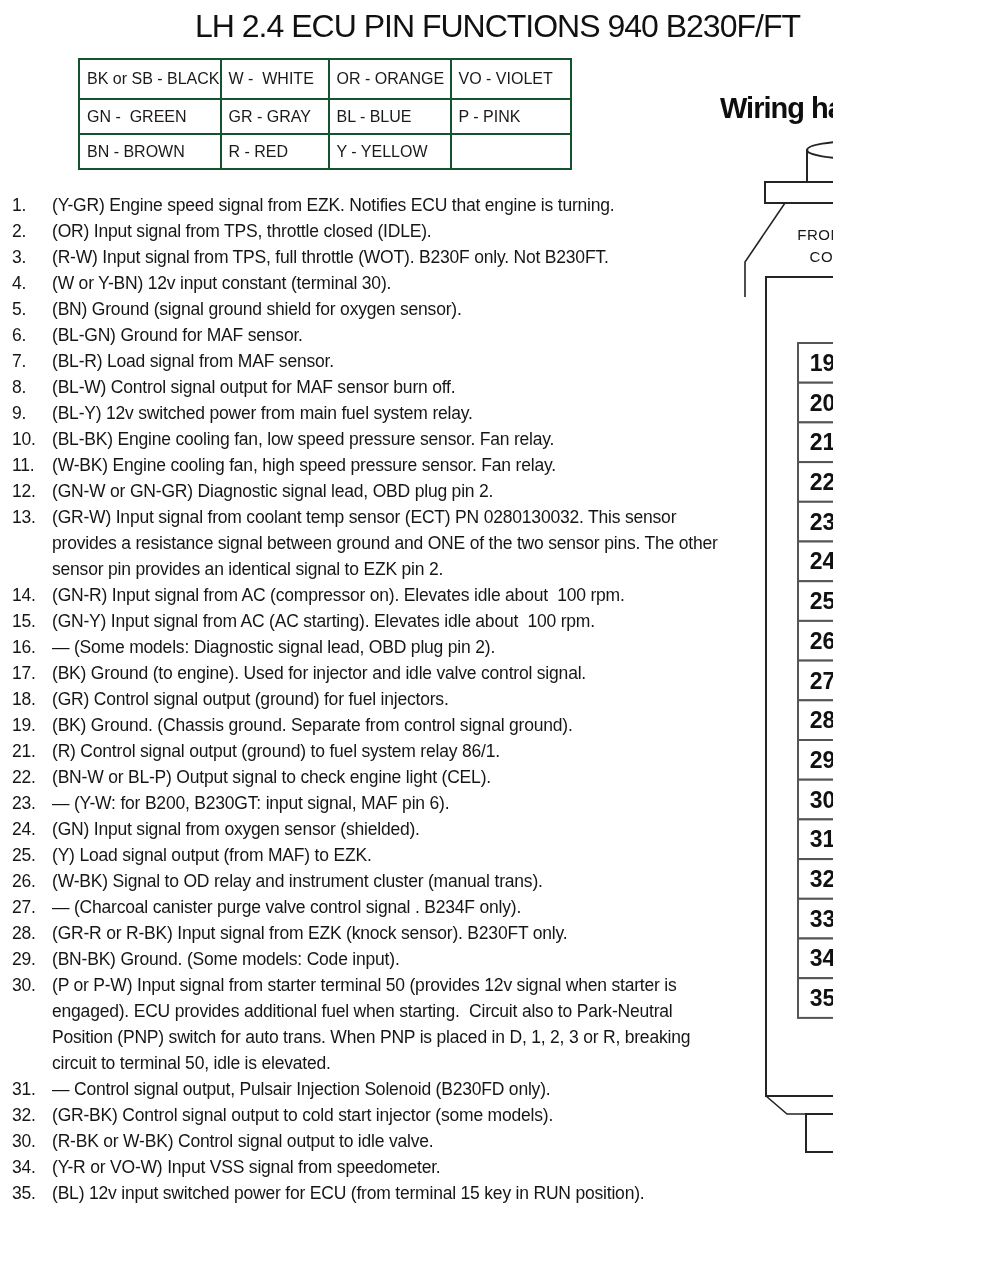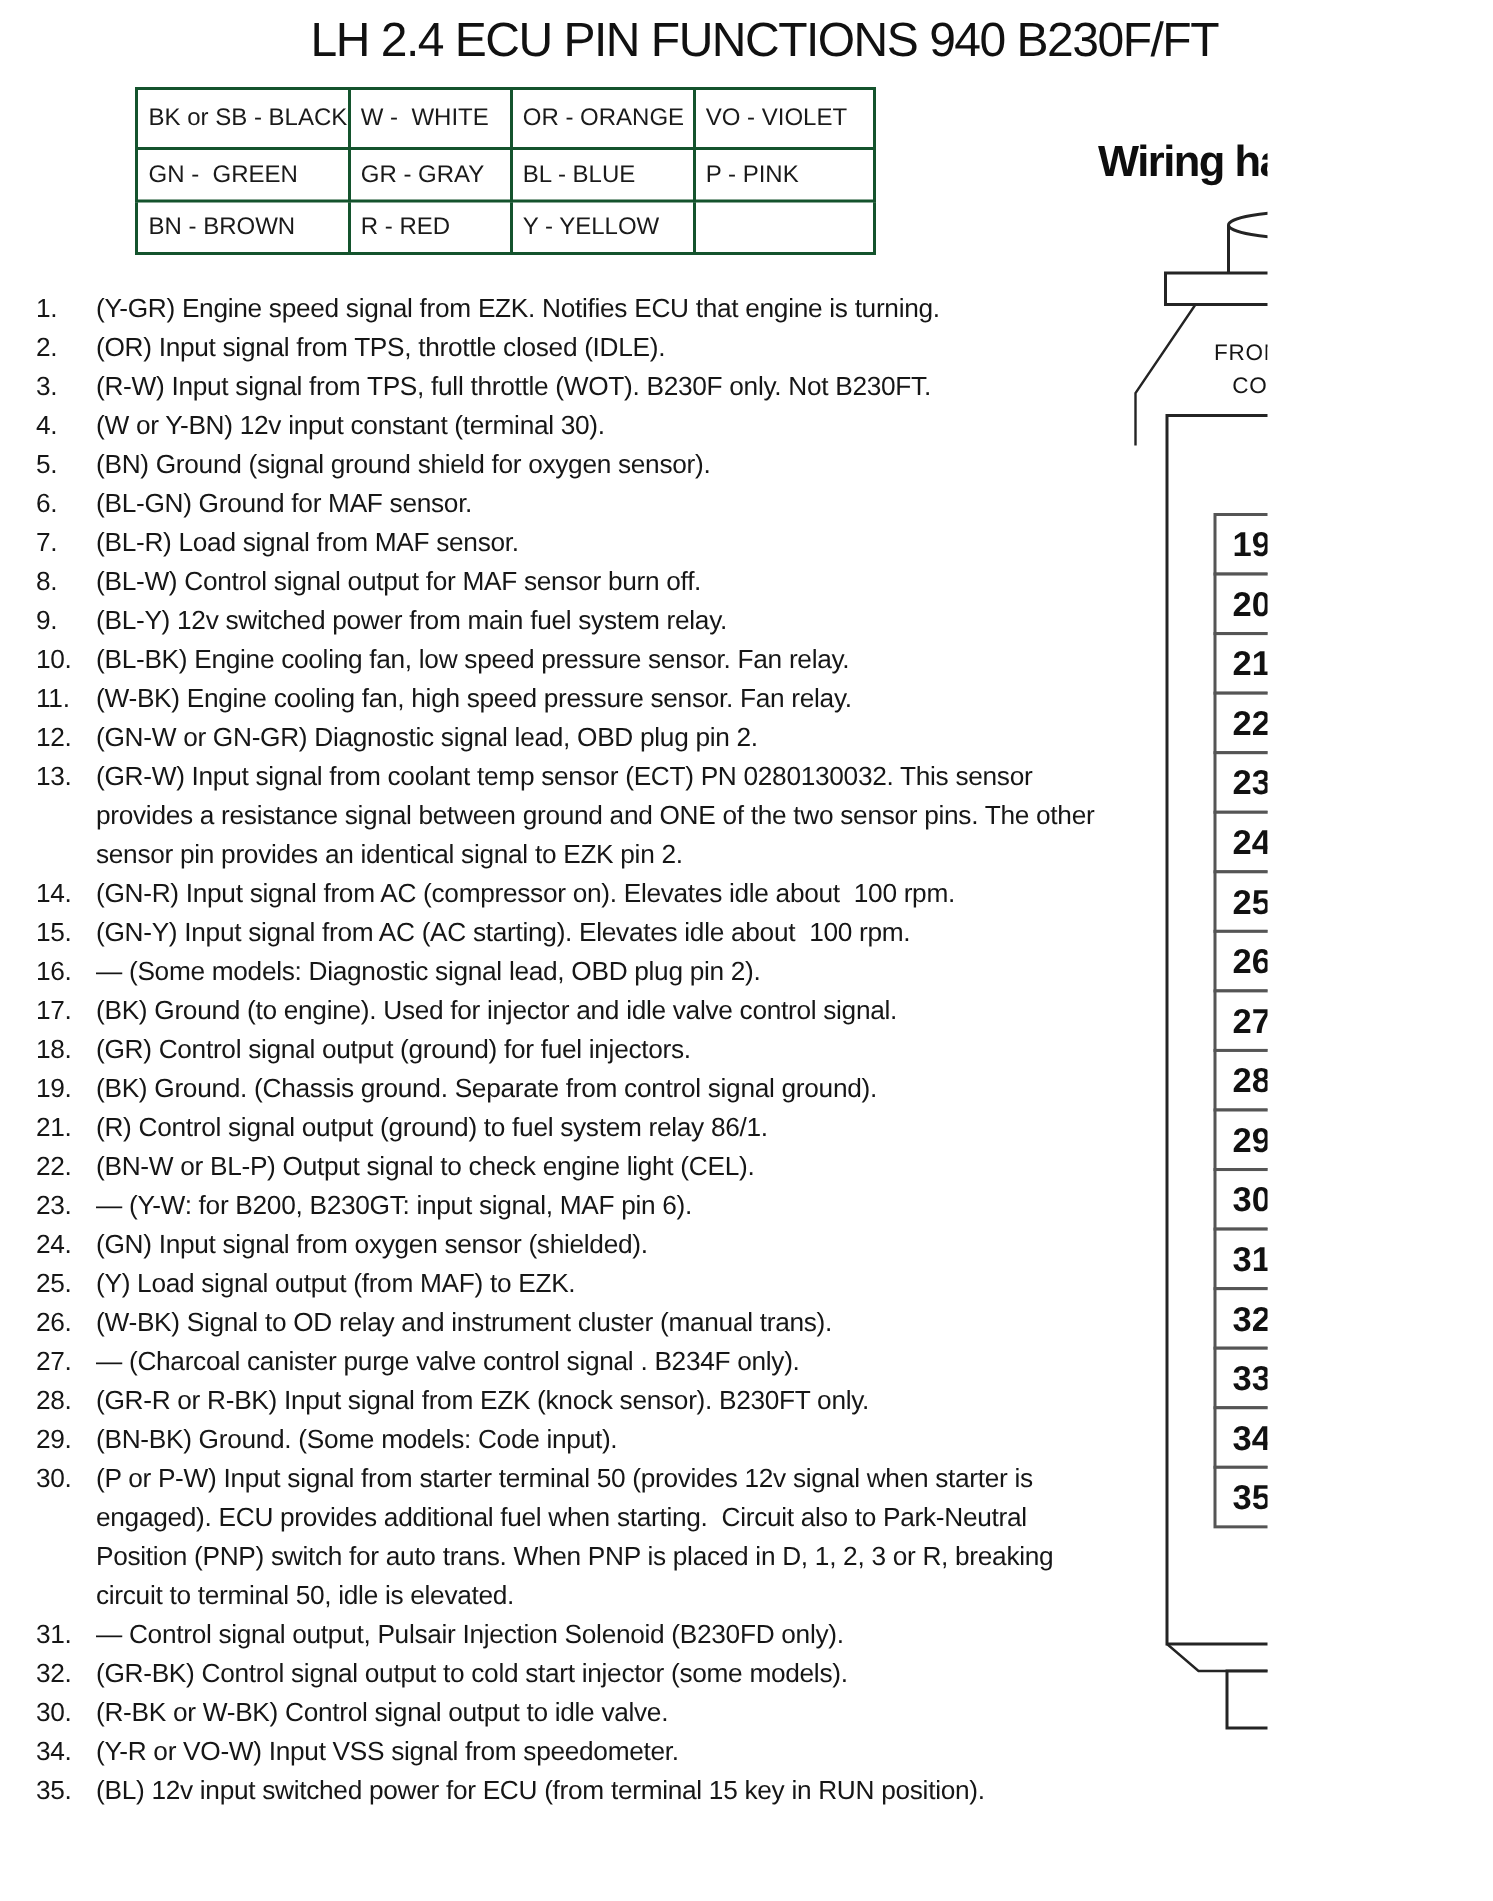--- a/index.html
+++ b/index.html
@@ -5,21 +5,20 @@
   * { box-sizing: border-box; margin: 0; padding: 0; }
   html, body { background: #ffffff; }
   .page {
     position: relative;
     width: 833px;
     height: 1267px;
     background: #ffffff;
     font-family: "Liberation Sans", sans-serif;
     color: #161616;
     overflow: hidden;
-    margin-left: 12px;
   }
   .title {
     position: absolute;
     left: 0; top: 8px;
     width: 995px;
     text-align: center;
     font-size: 32px;
     letter-spacing: -1px;
     white-space: nowrap;
     color: #111;

